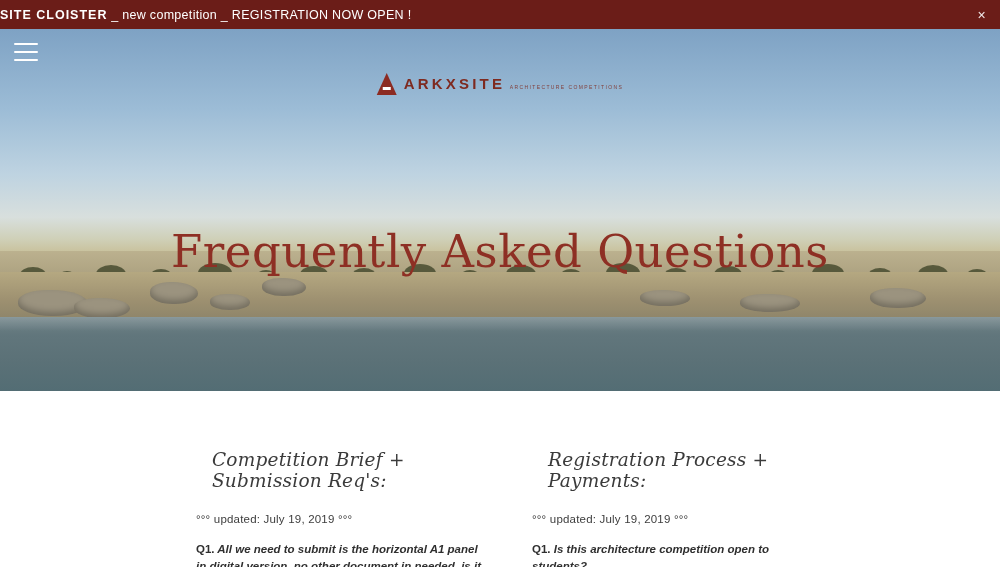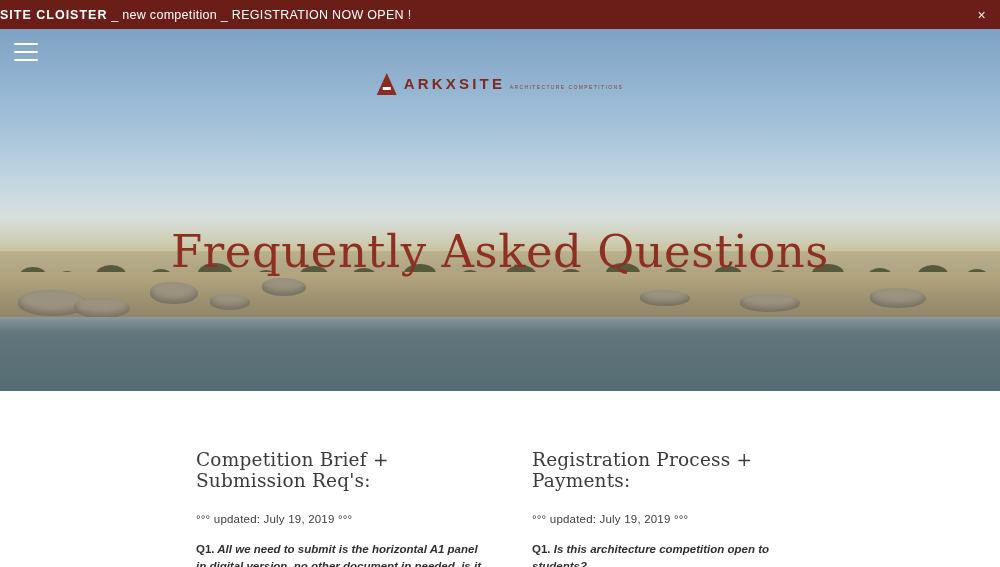--- a/index.html
+++ b/index.html
@@ -195,26 +195,27 @@
   }
   .columns {
     display: flex;
     gap: 46px;
     padding-left: 196px;
     padding-right: 60px;
   }
   .col { width: 290px; }
 
   .col h2 {
-    margin: 0 0 22px 0;
+    margin: 0 0 22px 16px;
     font-family: "DejaVu Serif", serif;
     font-weight: 400;
     font-size: 18.5px;
     color: #3b3b3b;
     letter-spacing: .2px;
+    font-style: italic;
   }
   .updated {
     font-size: 11.5px;
     color: #3d3d3d;
     margin: 12px 0 16px 0;
     letter-spacing: .2px;
   }
   .qa { margin: 0 0 15px 0; }
   .q {
     font-size: 11.5px;

